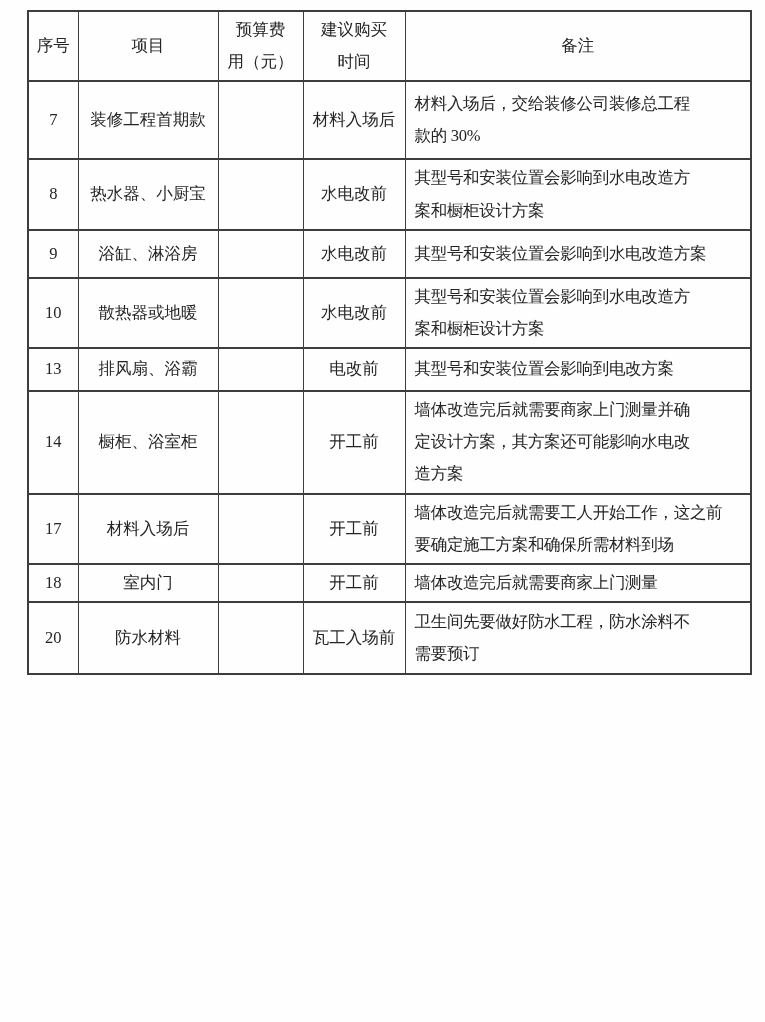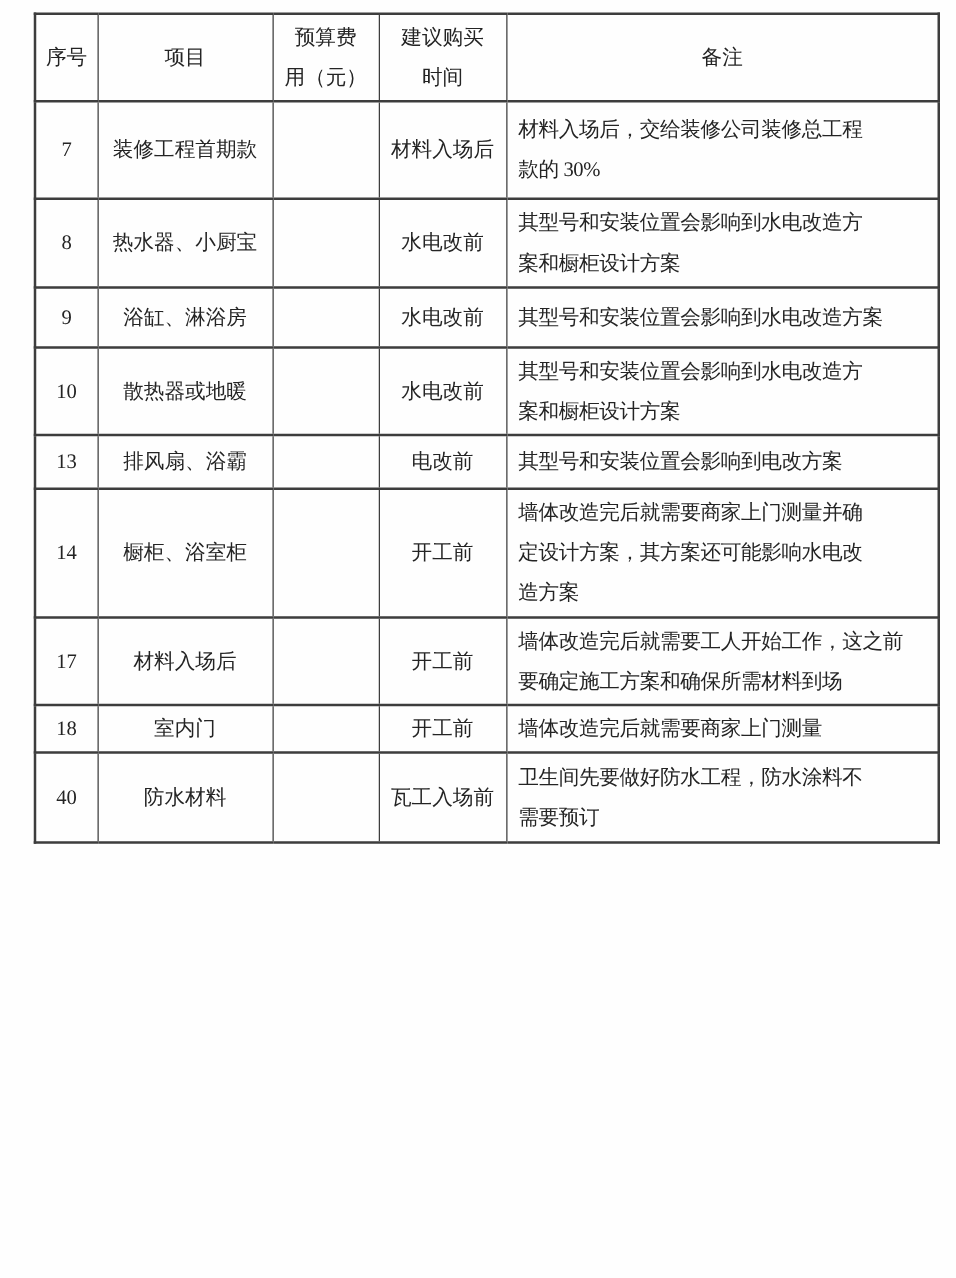--- a/index.html
+++ b/index.html
@@ -129,21 +129,21 @@
 要确定施工方案和确保所需材料到场</td>
       </tr>
       <tr style="height:28px">
         <td class="c-center">18</td>
         <td class="c-center">室内门</td>
         <td class="c-center"></td>
         <td class="c-center">开工前</td>
         <td class="c-note">墙体改造完后就需要商家上门测量</td>
       </tr>
       <tr style="height:72px">
-        <td class="c-center">40</td>
+        <td class="c-center">20</td>
         <td class="c-center">防水材料</td>
         <td class="c-center"></td>
         <td class="c-center">瓦工入场前</td>
         <td class="c-note">卫生间先要做好防水工程，防水涂料不
 需要预订</td>
       </tr>
     </tbody>
   </table>
 </div>
 

